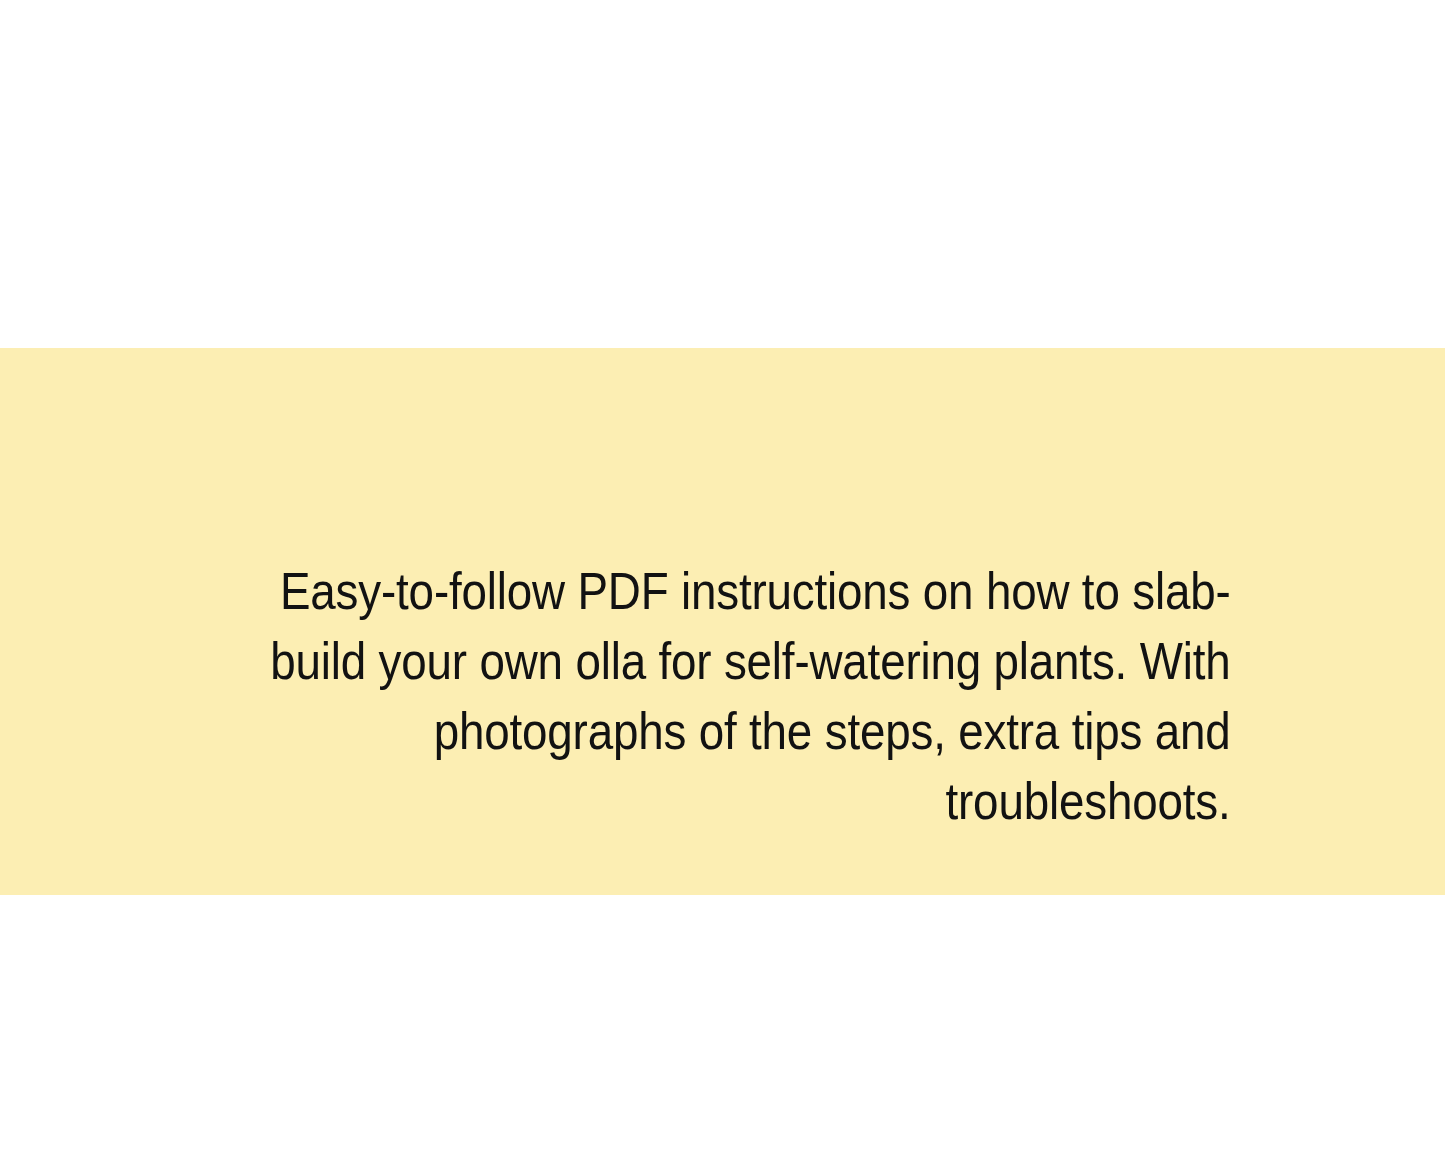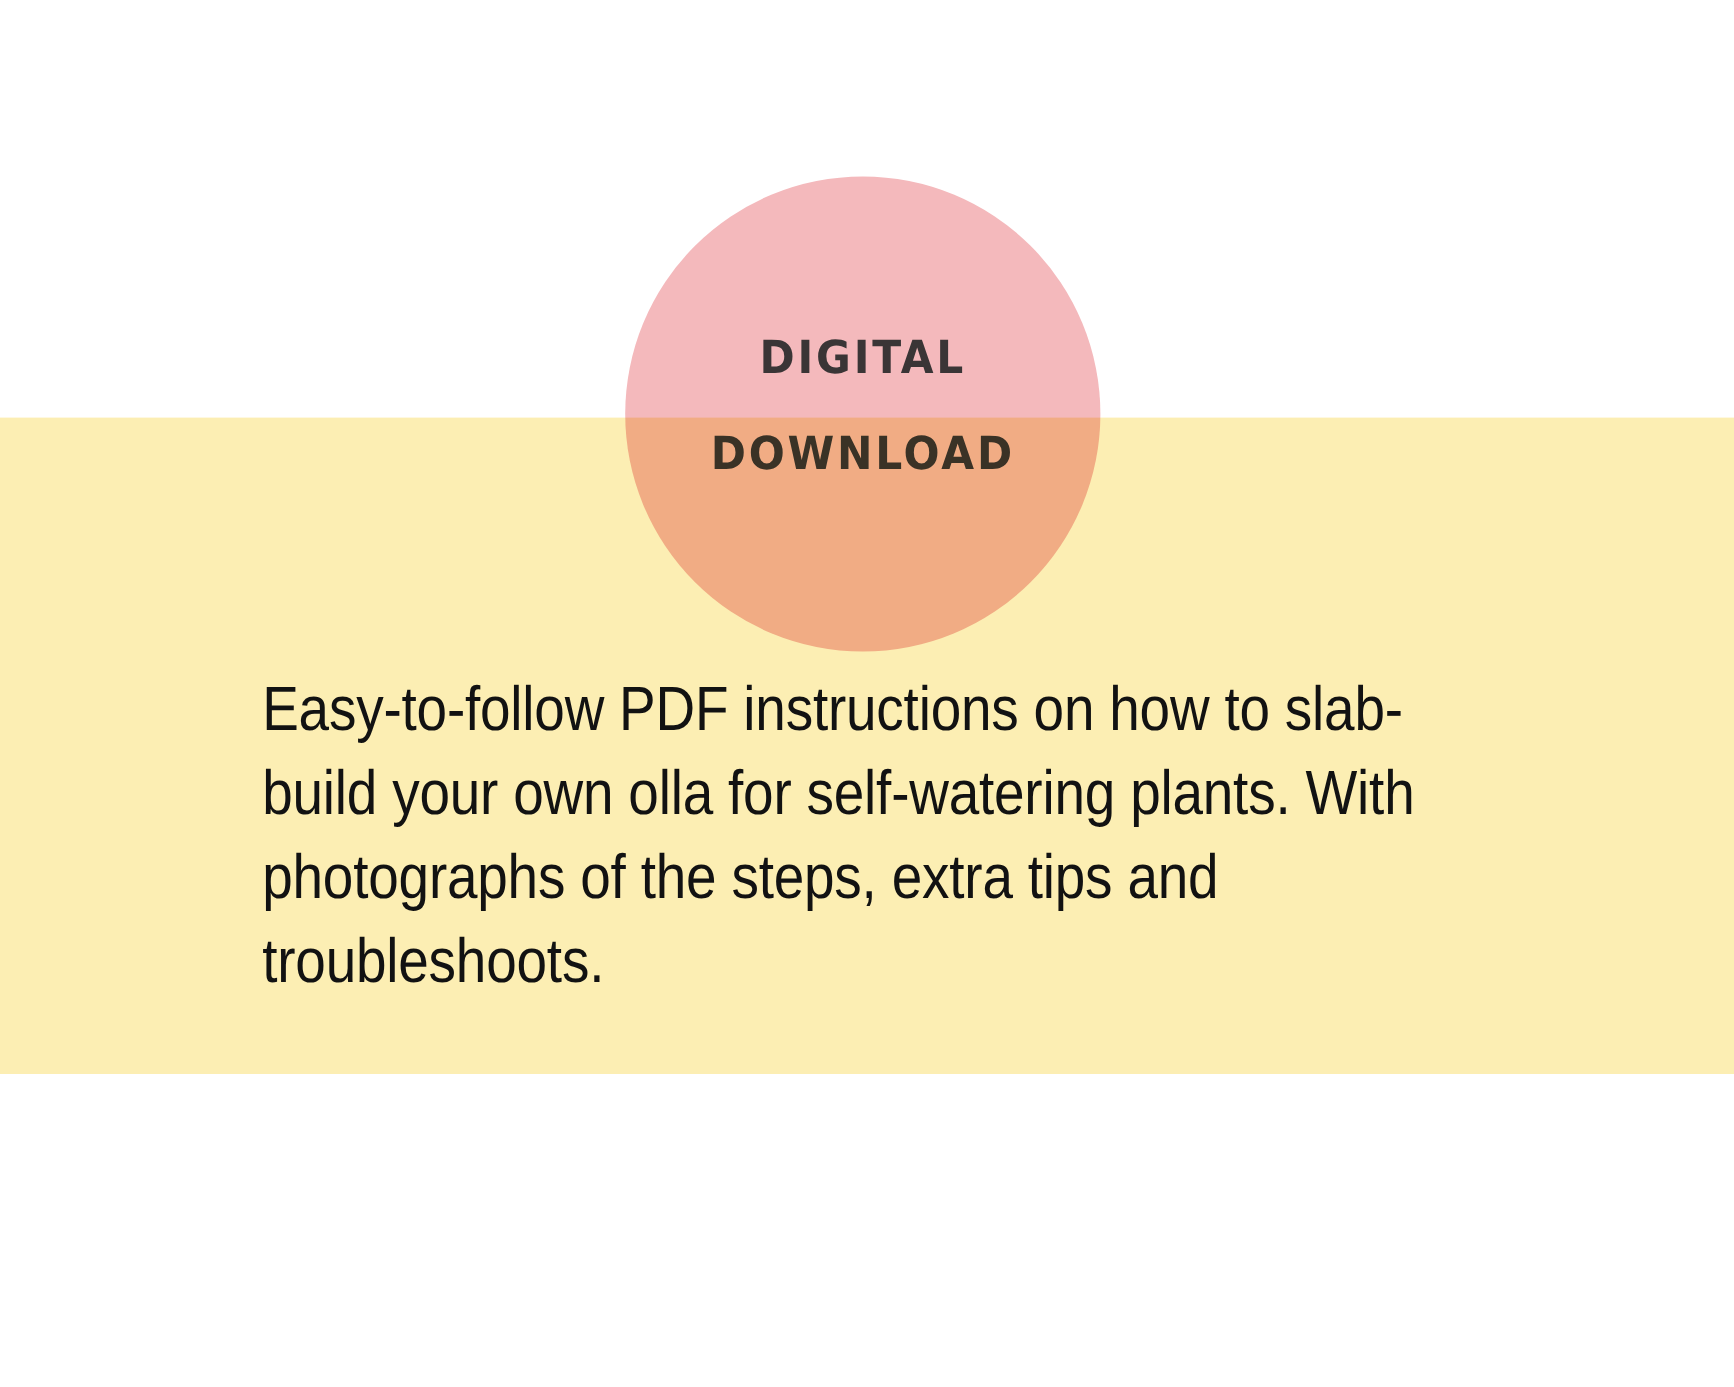--- a/index.html
+++ b/index.html
@@ -71,24 +71,24 @@
     margin-bottom: 42px;
   }
 
   #badge-line-2 {
     margin-bottom: 0;
   }
 
   
   #description-block {
     position: absolute;
-    left: 148px;
+    left: 126px;
     top: 556px;
     width: 1175px;
-    text-align: left;
+    text-align: right;
     z-index: 4;
   }
 
   .description-line {
     display: block;
     color: #121212;
     font-family: "Liberation Sans", "DejaVu Sans", sans-serif;
     font-weight: 400;
     font-size: 52px;
     line-height: 70px;
@@ -98,24 +98,20 @@
     -webkit-font-smoothing: antialiased;
   }
 </style>
 </head>
 <body>
 
 <div id="canvas" style="width: 1445px; height: 1156px; background: rgb(255, 255, 255);">
 
   <div id="yellow-band" style="top: 348px; height: 547px; width: 1445px; background: rgb(252, 238, 179);"></div>
 
-  <div id="badge-circle" style="width: 396px; height: 396px; left: 521px; top: 147px; background: rgb(244, 185, 188);">
-    <span class="badge-line" id="badge-line-1" style="color: rgb(58, 53, 54);">DIGITAL</span>
-    <span class="badge-line" id="badge-line-2" style="color: rgb(58, 53, 54);">DOWNLOAD</span>
-  </div>
 
   <div id="description-block">
     <span class="description-line" style="color: rgb(18, 18, 18);">Easy-to-follow PDF instructions on how to slab-</span>
     <span class="description-line" style="color: rgb(18, 18, 18);">build your own olla for self-watering plants. With</span>
     <span class="description-line" style="color: rgb(18, 18, 18);">photographs of the steps, extra tips and</span>
     <span class="description-line" style="color: rgb(18, 18, 18);">troubleshoots.</span>
   </div>
 
 </div>
 

